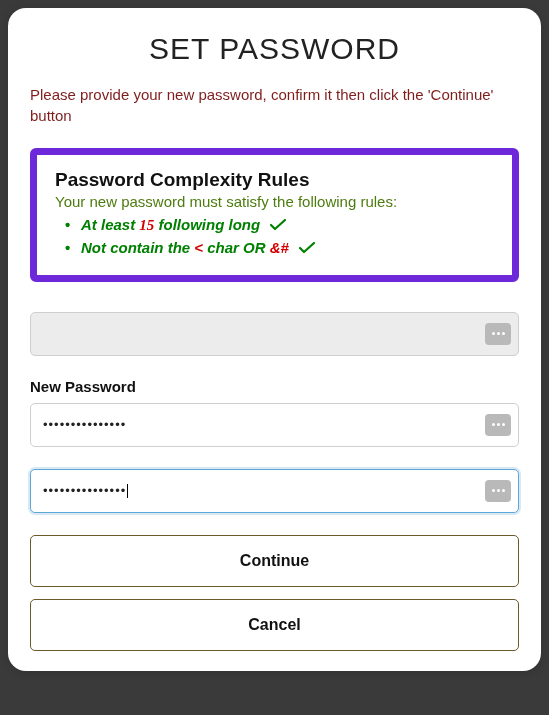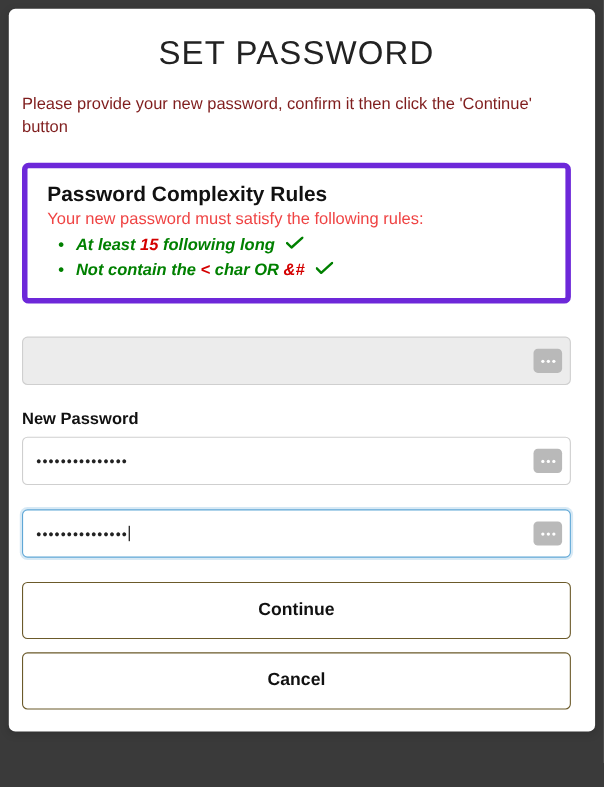--- a/index.html
+++ b/index.html
@@ -11,54 +11,54 @@
       font-family: Arial, Helvetica, sans-serif;
       background: #3a3a3a;
       display: flex;
       justify-content: center;
       align-items: flex-start;
       min-height: 100vh;
       padding: 8px;
     }
     .card {
       background: #ffffff;
-      border-radius: 6px;
+      border-radius: 18px;
       width: 533px;
-      padding: 24px 22px 20px 12px;
+      padding: 24px 22px 20px 22px;
       box-shadow: 0 2px 8px rgba(0,0,0,0.15);
     }
     .title {
       text-align: center;
       font-size: 30px;
       font-weight: normal;
       letter-spacing: 1px;
       color: #222;
       margin-bottom: 18px;
     }
     .instruction {
       font-size: 15px;
       color: #7f1d1d;
       line-height: 1.4;
       margin-bottom: 22px;
     }
     .rules-box {
-      border: 5px solid #6d28d9;
+      border: 7px solid #6d28d9;
       border-radius: 6px;
       padding: 14px 18px 14px 18px;
       margin-bottom: 30px;
     }
     .rules-title {
       font-size: 19px;
       font-weight: bold;
       color: #111;
       margin-bottom: 2px;
     }
     .rules-subtitle {
       font-size: 15px;
-      color: #ef4444;
+      color: #4d7c0f;
       margin-bottom: 4px;
     }
     .rules-list {
       list-style: none;
       padding-left: 26px;
     }
     .rules-list li {
       position: relative;
       font-style: italic;
       font-weight: bold;
@@ -69,20 +69,21 @@
     .rules-list li::before {
       content: "•";
       position: absolute;
       left: -16px;
       color: #008000;
       font-style: normal;
     }
     .rule-num {
       color: #d40000;
       font-style: italic;
+      font-family: Liberation Serif, serif;
     }
     .rule-badchar {
       color: #d40000;
       font-style: italic;
     }
     .check-icon {
       display: inline-block;
       margin-left: 6px;
       vertical-align: middle;
     }

